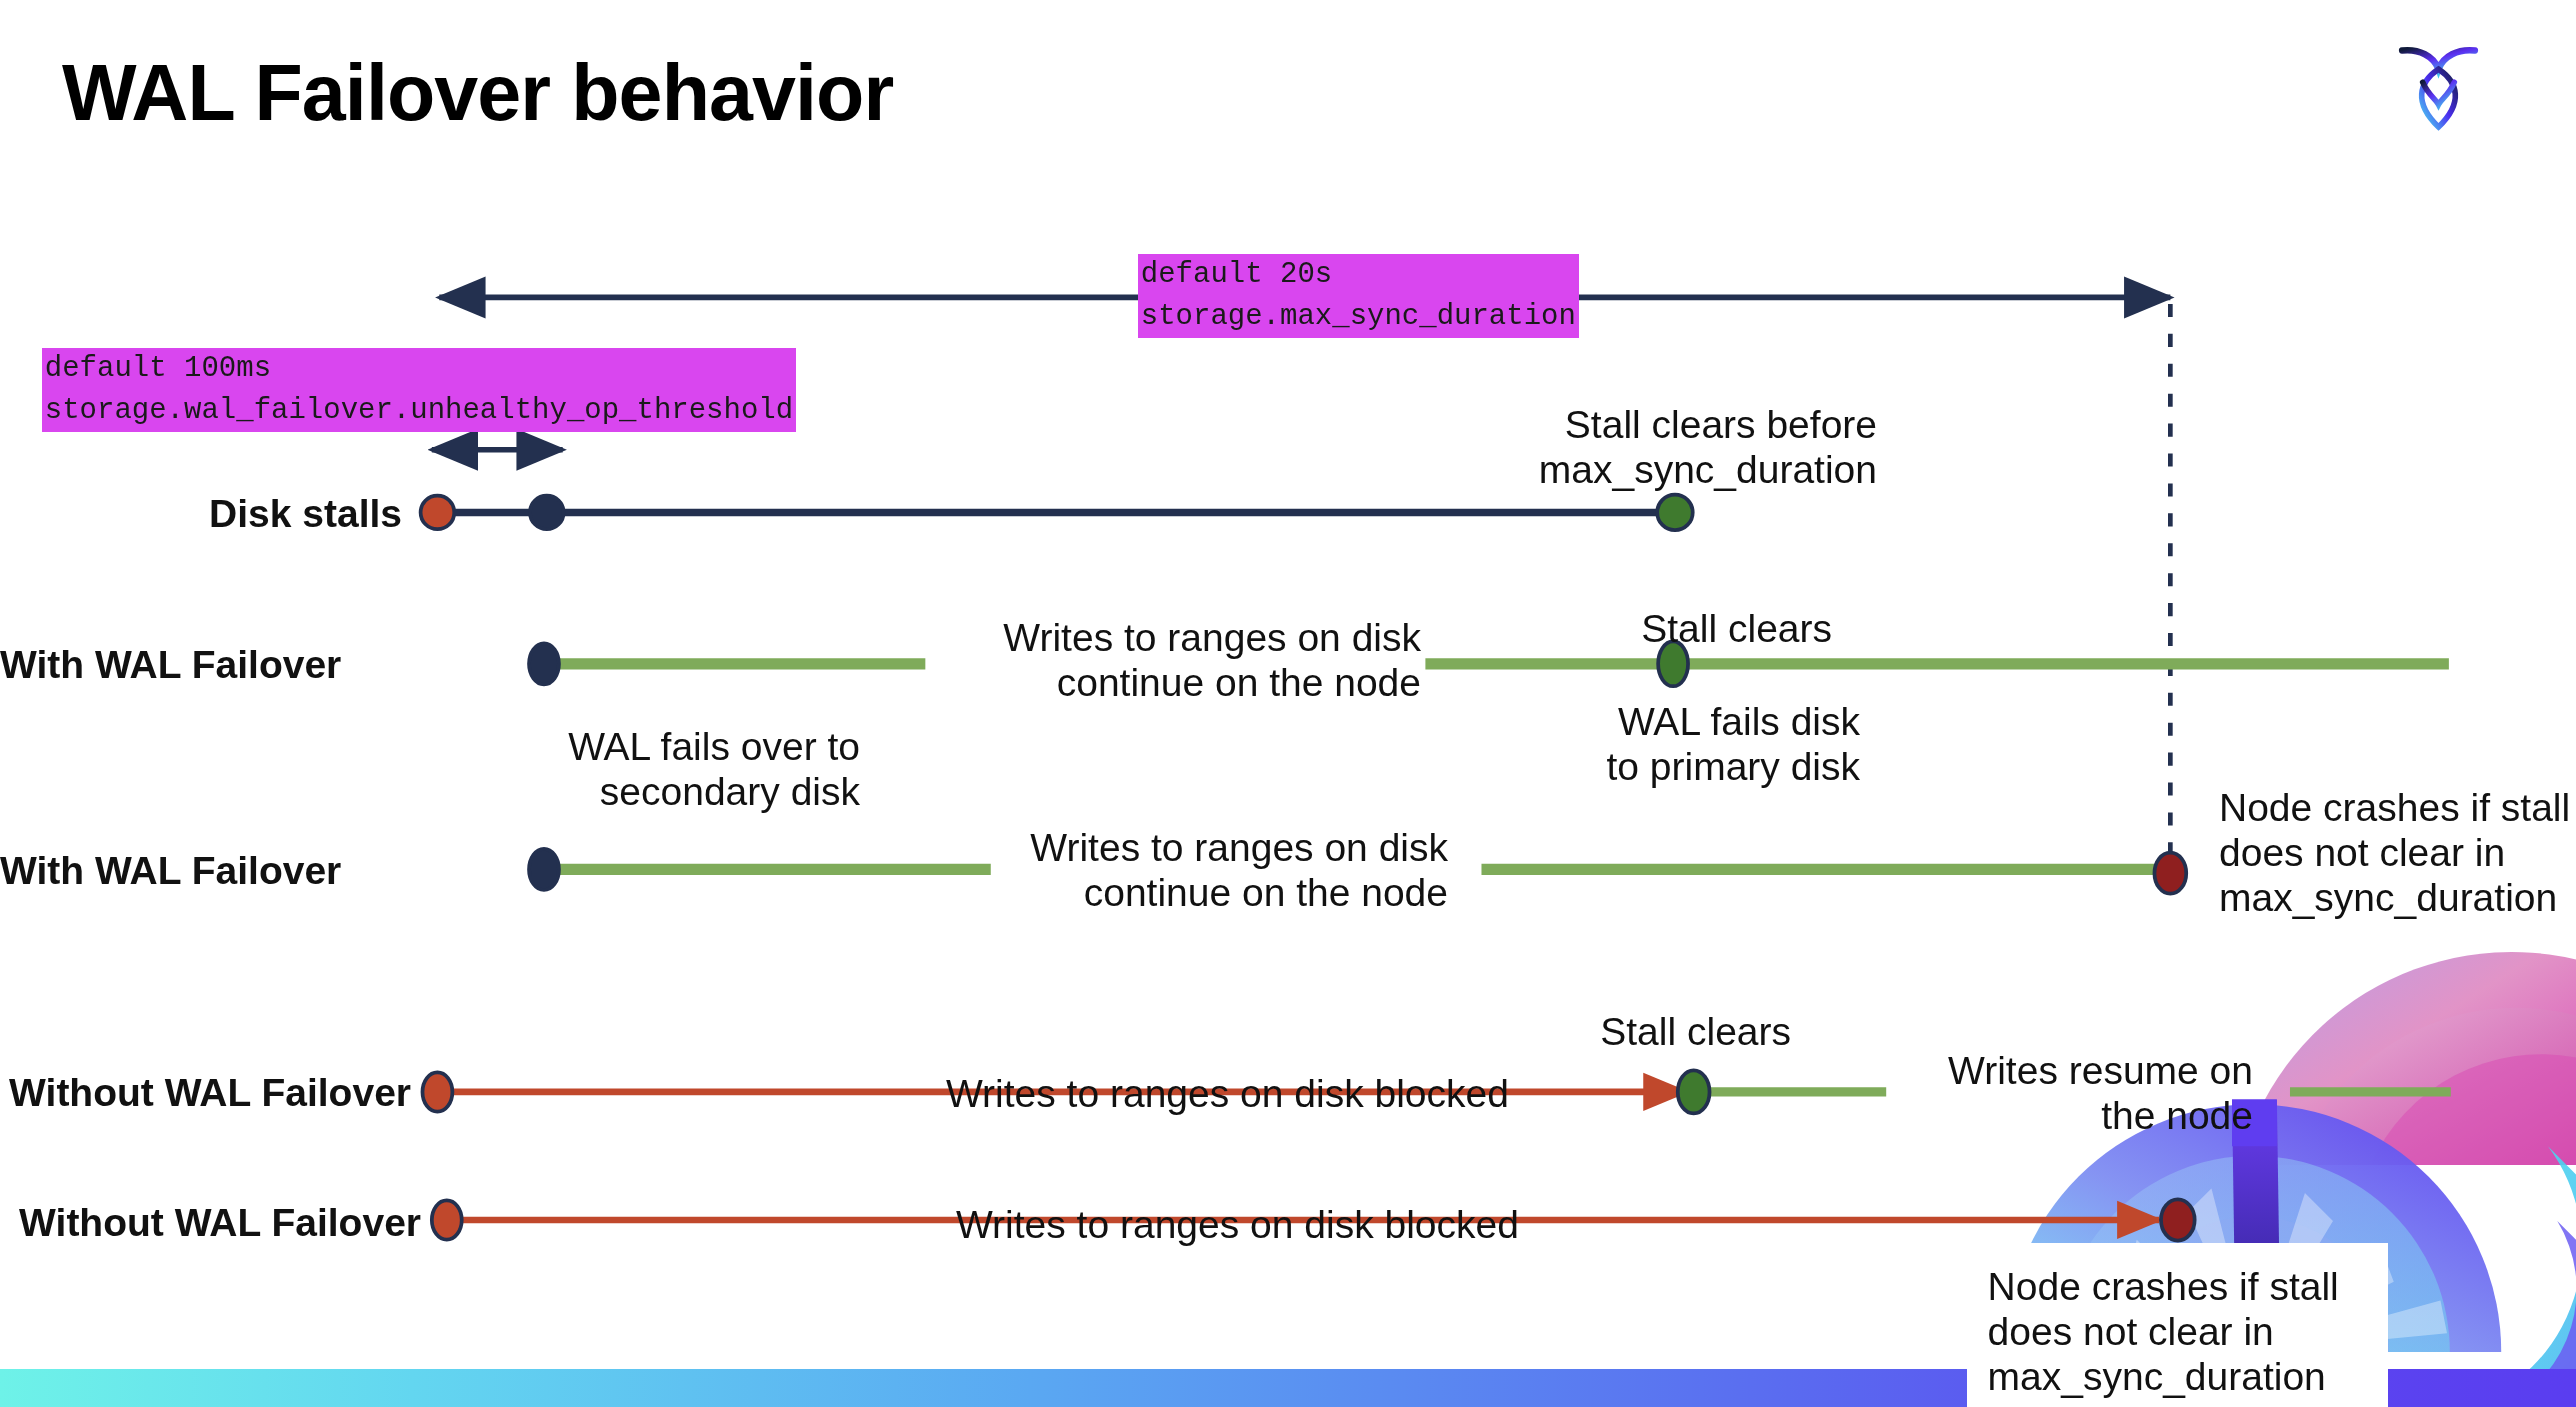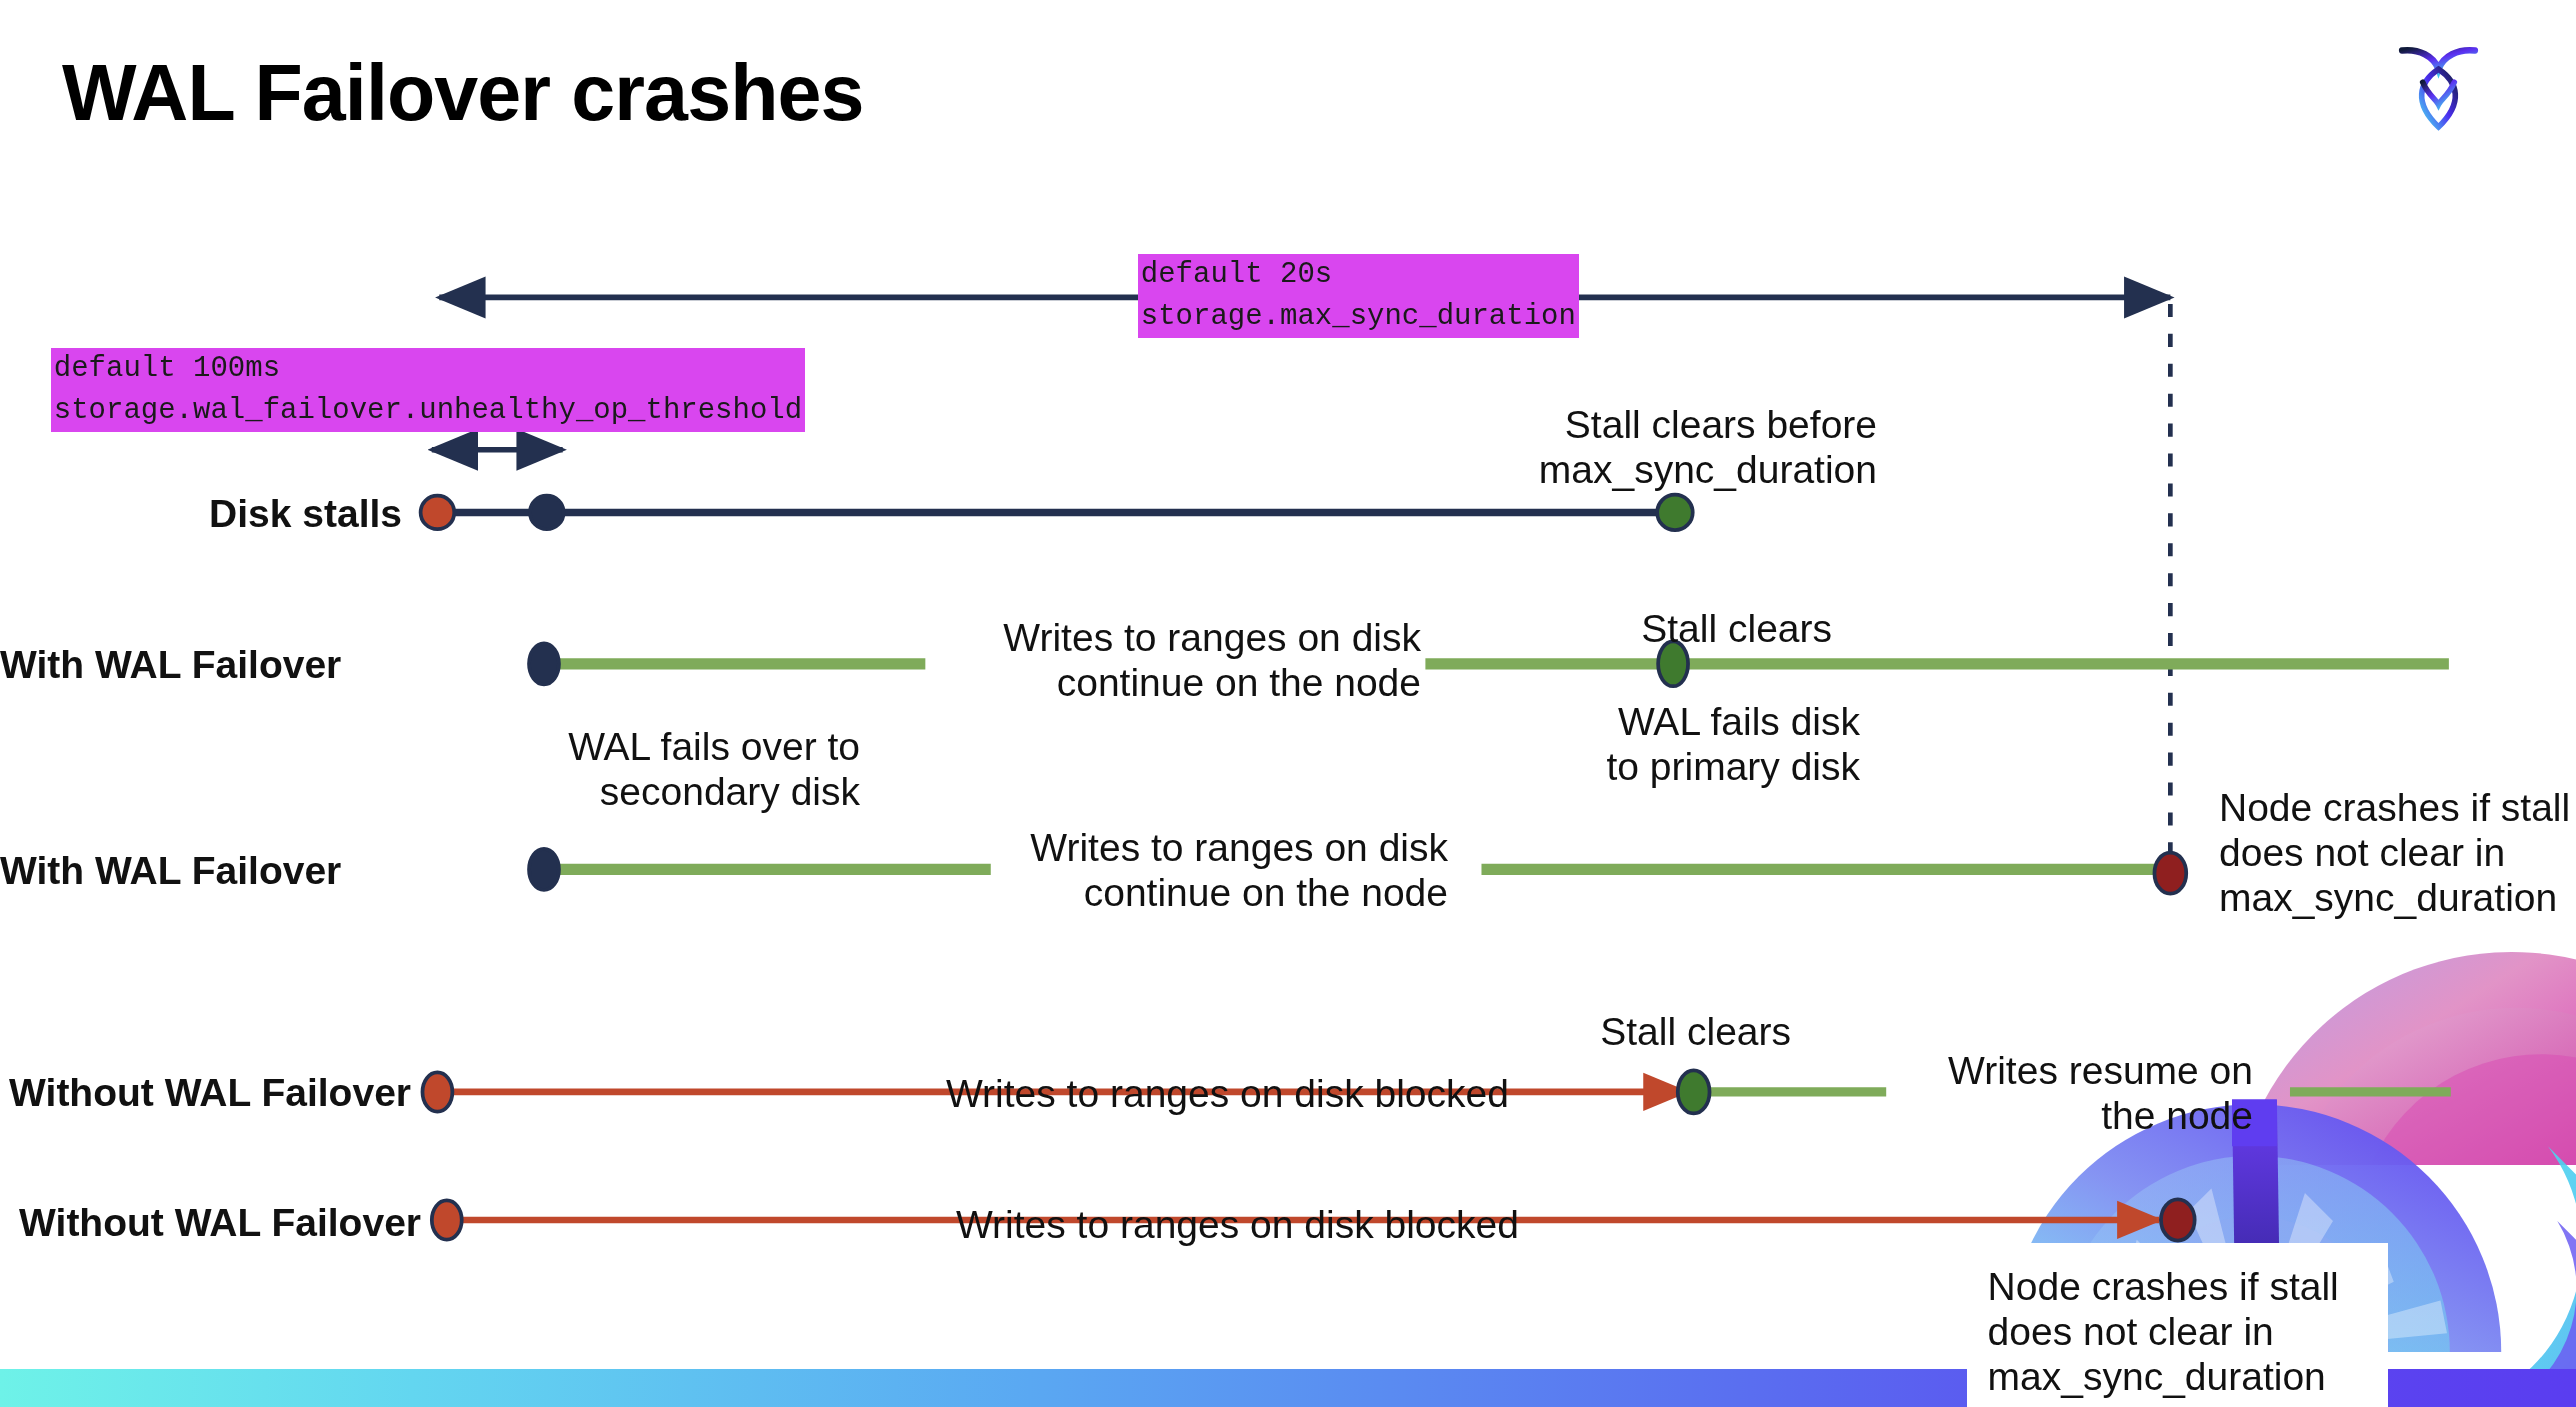--- a/index.html
+++ b/index.html
@@ -164,21 +164,21 @@
     <path d="M352 250 L400 250 L400 300 L352 300 Z" fill="#5f3df0"></path>
 
     <path d="M600 580 A180 180 0 0 0 690 300 L720 330 L720 580 Z" fill="url(#gCyan)" opacity="0.9"></path>
     <path d="M640 580 A140 140 0 0 0 700 380 L720 400 L720 580 Z" fill="#6b5df2" opacity="0.85"></path>
 
     <path d="M118 580 L150 490 L150 580 Z" fill="#4fe6f0" opacity="0.9"></path>
   </svg>
 
   <div class="bottom-bar"></div>
 
-  <div class="title">WAL Failover crashes</div>
+  <div class="title">WAL Failover behavior</div>
 
   <svg class="logo" viewBox="0 0 110 118">
     <defs>
       <linearGradient id="lg1" x1="0" y1="0" x2="1" y2="1">
         <stop offset="0%" stop-color="#101a3a"></stop>
           <stop offset="45%" stop-color="#5b2ef0"></stop>
           <stop offset="100%" stop-color="#3fd8f0"></stop>
       </linearGradient>
       <linearGradient id="lg2" x1="1" y1="0" x2="0" y2="1">
         <stop offset="0%" stop-color="#121c40"></stop>
@@ -190,21 +190,21 @@
     <path d="M55 42 C34 56 28 78 55 104 C82 78 76 56 55 42 Z" fill="none" stroke="url(#lg2)" stroke-width="6"></path>
     <path d="M38 56 C44 70 52 74 55 80 C58 74 66 70 72 56" fill="none" stroke="url(#lg1)" stroke-width="6" stroke-linecap="round"></path>
     <path d="M55 80 L55 104" fill="none" stroke="url(#lg2)" stroke-width="6" stroke-linecap="round"></path>
   </svg>
 
   <div class="code-note" style="left:1138px; top:254px;">
     <span class="line">default 20s</span>
     <span class="line">storage.max_sync_duration</span>
   </div>
 
-  <div class="code-note" style="left:51px; top:348px;">
+  <div class="code-note" style="left:42px; top:348px;">
     <span class="line">default 100ms</span>
     <span class="line">storage.wal_failover.unhealthy_op_threshold</span>
   </div>
 
   <svg class="diagram" viewBox="0 0 2756 1506">
     <defs>
       <marker id="arrNavyR" viewBox="0 0 12 10" refX="11" refY="5" markerWidth="9" markerHeight="8" orient="auto">
         <path d="M0 0 L12 5 L0 10 Z" fill="#23304f"></path>
       </marker>
       <marker id="arrNavyL" viewBox="0 0 12 10" refX="1" refY="5" markerWidth="9" markerHeight="8" orient="auto">

